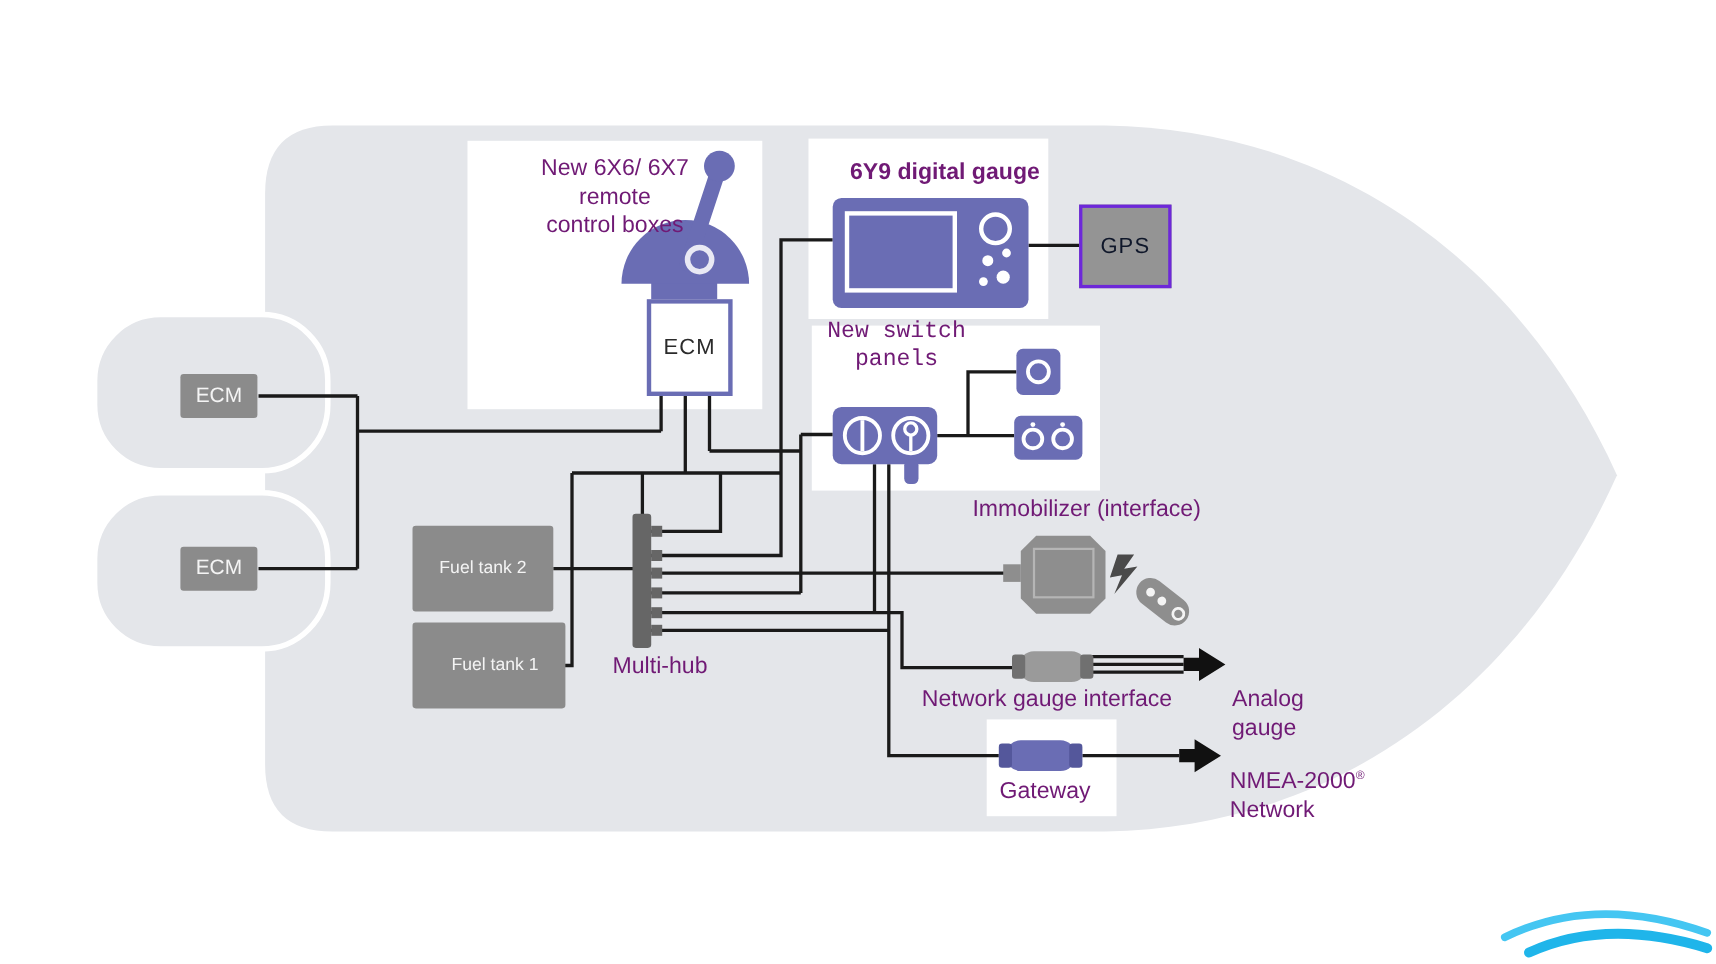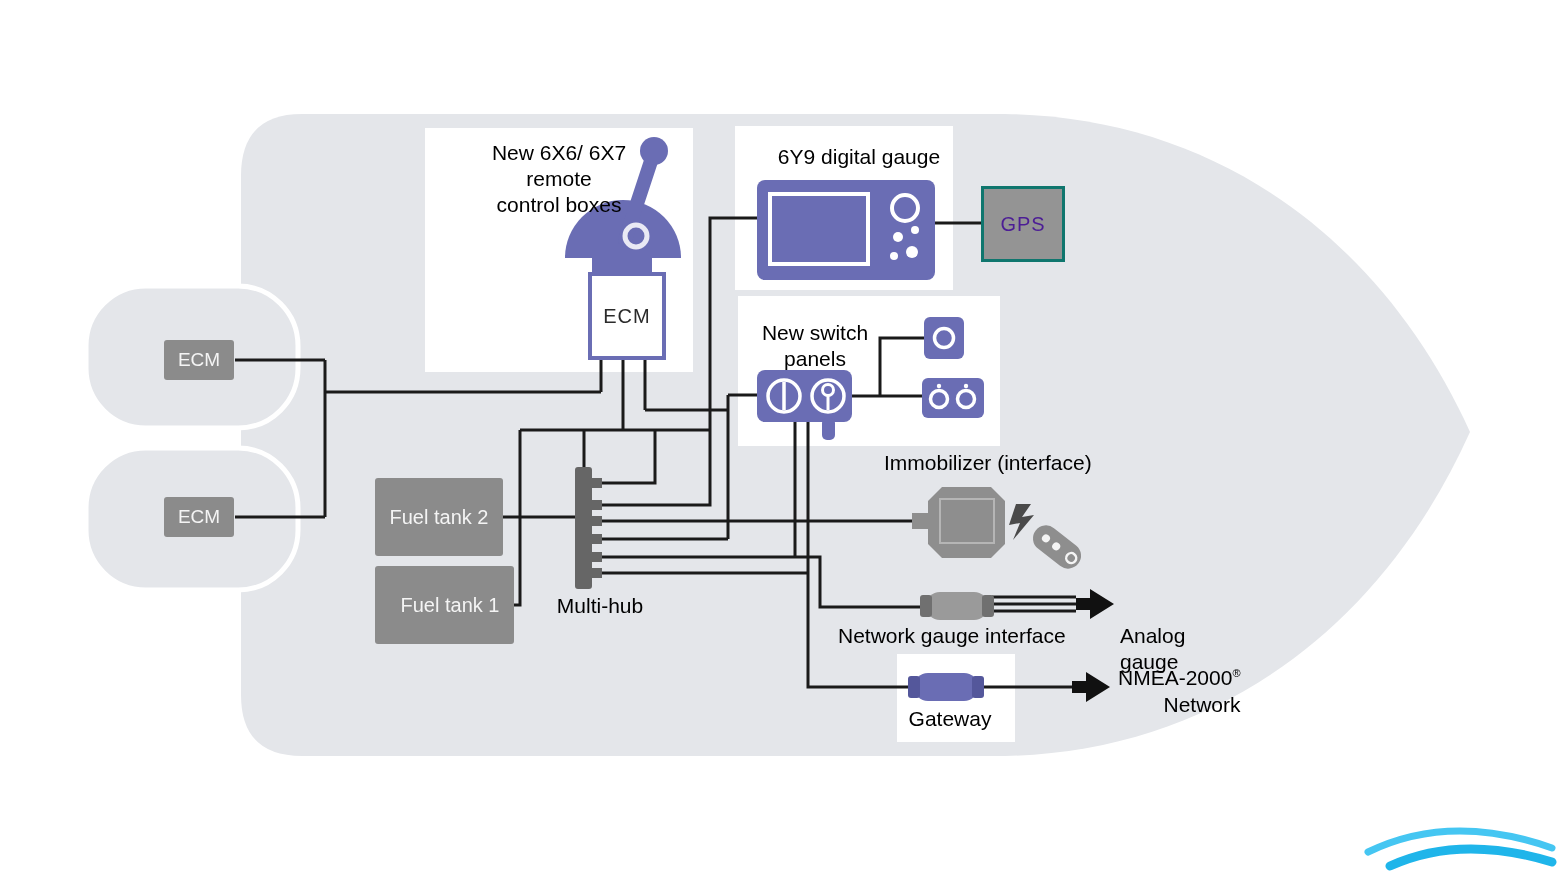--- a/index.html
+++ b/index.html
@@ -1,31 +1,31 @@
 <!DOCTYPE html>
 <html><head>
 <meta charset="utf-8">
 <style>
   html,body{margin:0;padding:0;background:#ffffff;}
   #canvas{position:relative;width:1560px;height:876px;background:#ffffff;overflow:hidden;
           font-family:"Liberation Sans",sans-serif;}
   #bg-svg{position:absolute;left:0;top:0;}
   .abs{position:absolute;}
-  .lbl{font-size:21px;line-height:26px;color:#000000;}
+  .lbl{font-size:21px;line-height:26px;color:#701a75;}
   .center{text-align:center;}
   .pre{white-space:pre-line;}
   .graybox{background:#8b8b8b;color:#f4f4f4;display:flex;align-items:center;justify-content:center;
-           border-radius:3px;font-size:20px;}
+           border-radius:3px;font-size:16px;}
   .ecm-small{width:70px;height:40px;font-size:19px;}
   .fuel{width:128px;height:78px;}
   #ecm-main{left:588px;top:272px;width:78px;height:88px;box-sizing:border-box;
             background:#ffffff;border:4px solid #6a6db4;display:flex;align-items:center;
             justify-content:center;font-size:20px;color:#2b2b2b;letter-spacing:1px;}
   #gps-box{left:981px;top:186px;width:84px;height:76px;box-sizing:border-box;background:#949494;
-           border:3px solid #0f766e;color:#4c1d95;display:flex;align-items:center;
+           border:3px solid #6d28d9;color:#0f172a;display:flex;align-items:center;
            justify-content:center;font-size:20px;letter-spacing:1px;}
   sup.reg{font-size:11px;vertical-align:super;}
 </style>
 </head>
 <body>
 
 <div id="canvas">
 
   <svg id="bg-svg" width="1560" height="876" viewBox="0 0 1560 876">
 
@@ -137,35 +137,35 @@
     <g fill="none">
       <path d="M1368,852 Q1450,812 1552,848" stroke="#45c6f2" stroke-width="7" stroke-linecap="round"></path>
       <path d="M1390,866 Q1460,834 1552,862" stroke="#1fb5ea" stroke-width="9" stroke-linecap="round"></path>
     </g>
   </svg>
 
   <div class="abs lbl center pre" style="left:425px;top:140px;width:268px;">New 6X6/ 6X7
 remote
 control boxes</div>
 
-  <div class="abs lbl center" style="left:735px;top:144px;width:248px;">6Y9 digital gauge</div>
+  <div class="abs lbl center" style="left:735px;top:144px;width:248px;font-weight:bold;">6Y9 digital gauge</div>
 
-  <div class="abs lbl center pre" style="left:740px;top:320px;width:150px;">New switch
+  <div class="abs lbl center pre" style="left:740px;top:289px;width:150px;font-family:Liberation Mono, monospace;">New switch
 panels</div>
 
   <div class="abs lbl center" style="left:530px;top:593px;width:140px;">Multi-hub</div>
 
   <div class="abs lbl" style="left:884px;top:450px;white-space:nowrap;">Immobilizer (interface)</div>
 
   <div class="abs lbl" style="left:838px;top:623px;white-space:nowrap;">Network gauge interface</div>
 
   <div class="abs lbl pre" style="left:1120px;top:577px;margin-top:46px;">Analog
 gauge</div>
 
-  <div class="abs lbl" style="left:1118px;top:660px;line-height:27px;text-align:right;">
+  <div class="abs lbl" style="left:1118px;top:692px;line-height:27px;">
     <span>NMEA-2000</span><sup class="reg">®</sup><br>
     <span>Network</span>
   </div>
 
   <div class="abs lbl center" style="left:897px;top:706px;width:106px;">Gateway</div>
 
   <div id="ecm-main" class="abs">ECM</div>
 
   <div class="abs graybox ecm-small" style="left:164px;top:340px;">ECM</div>
 

